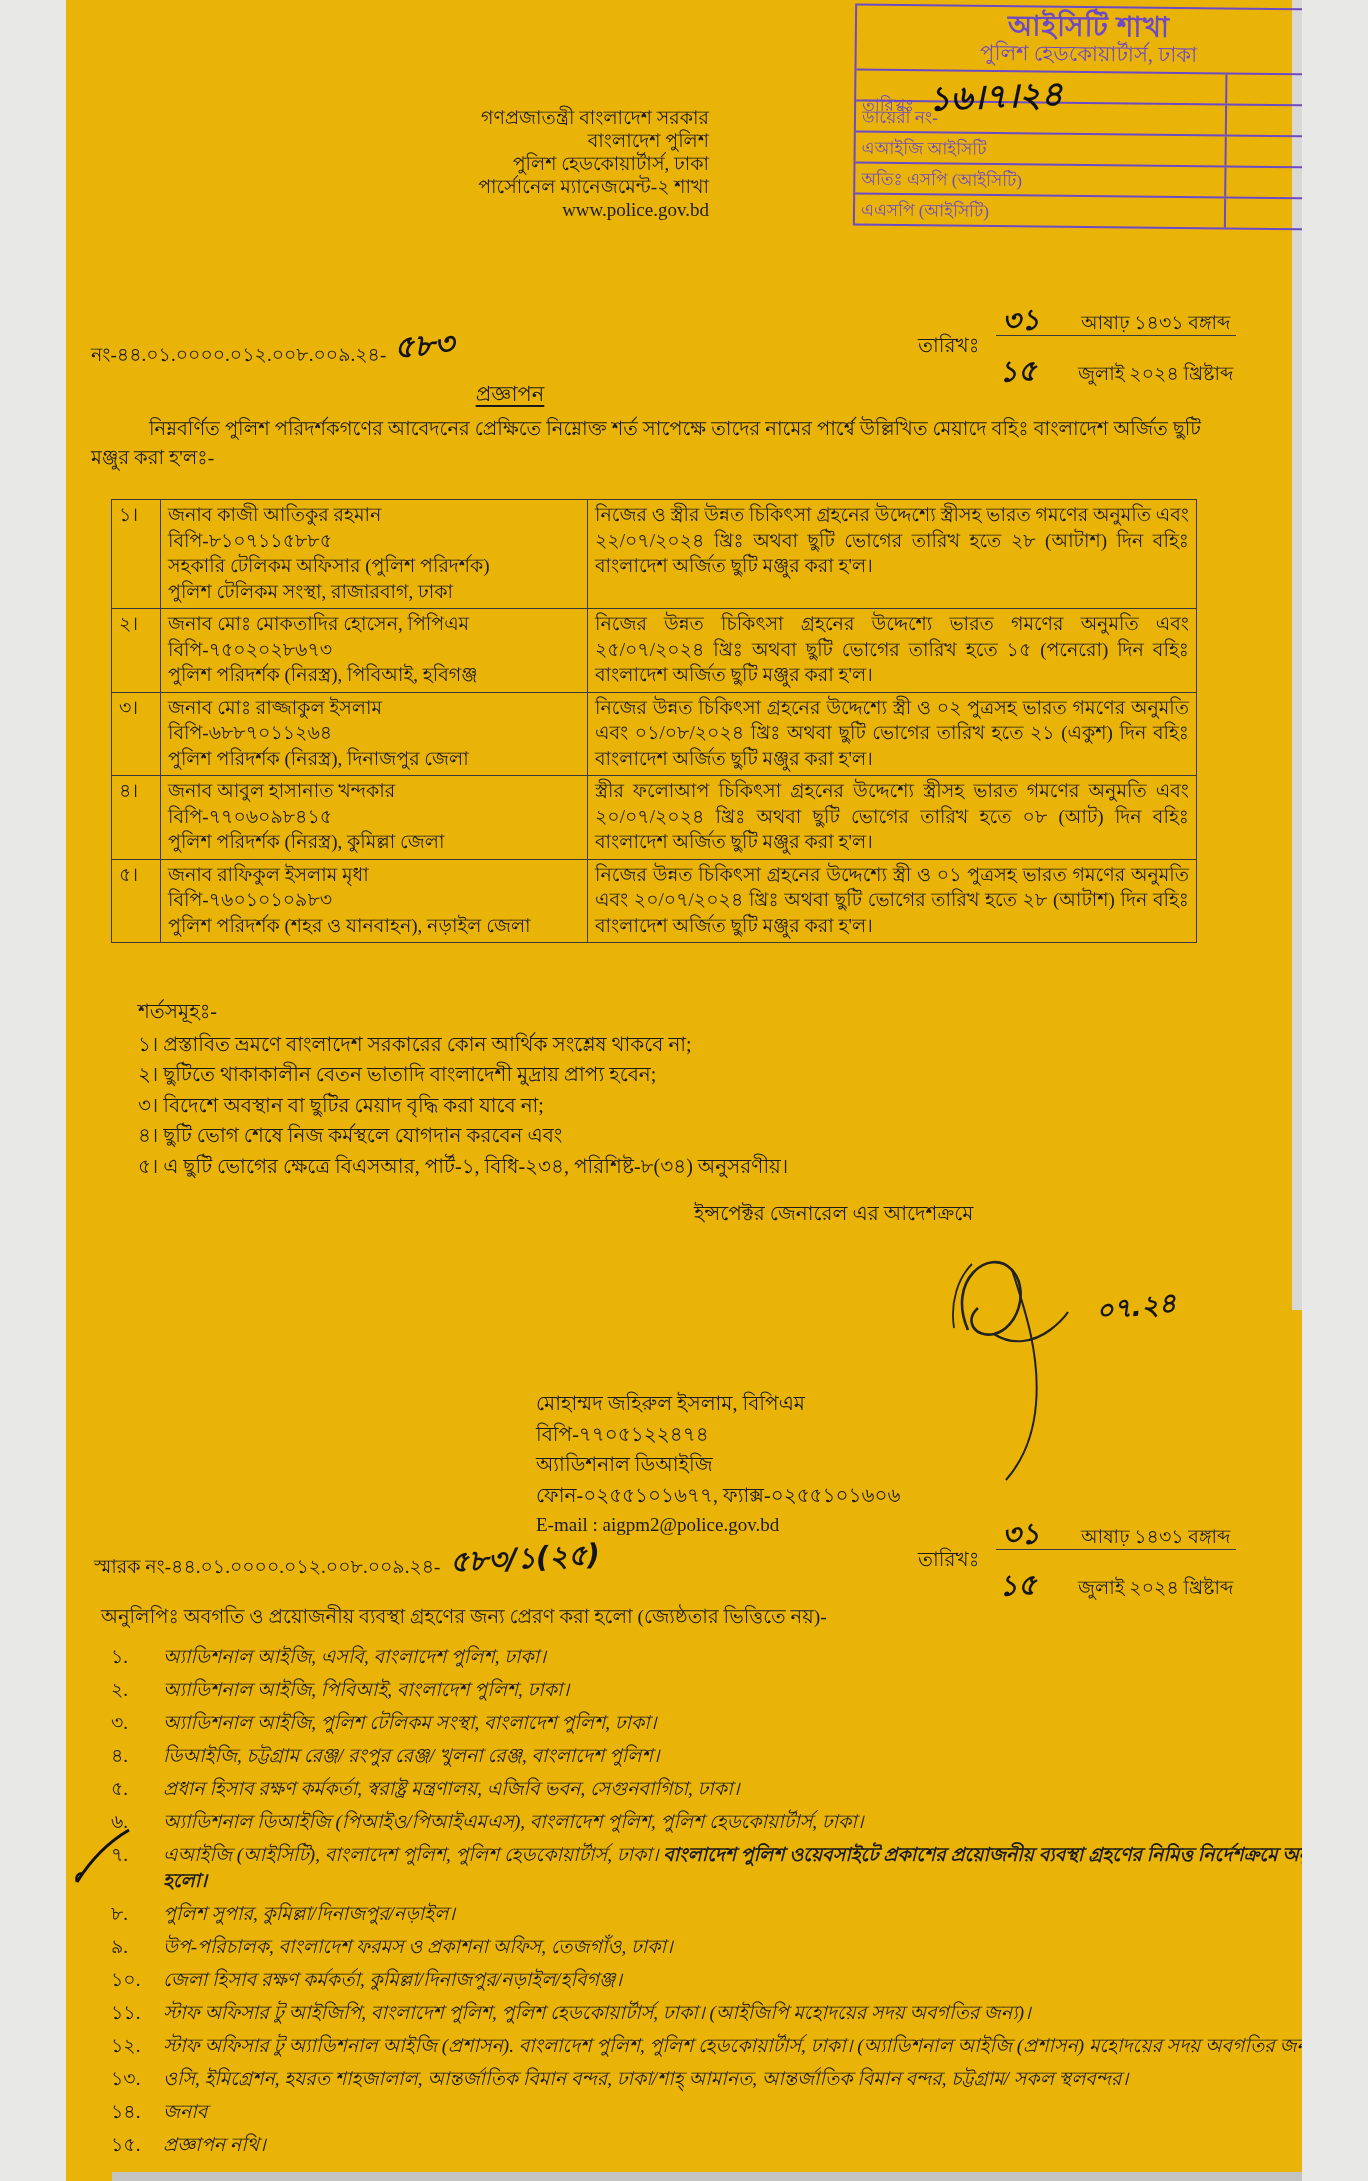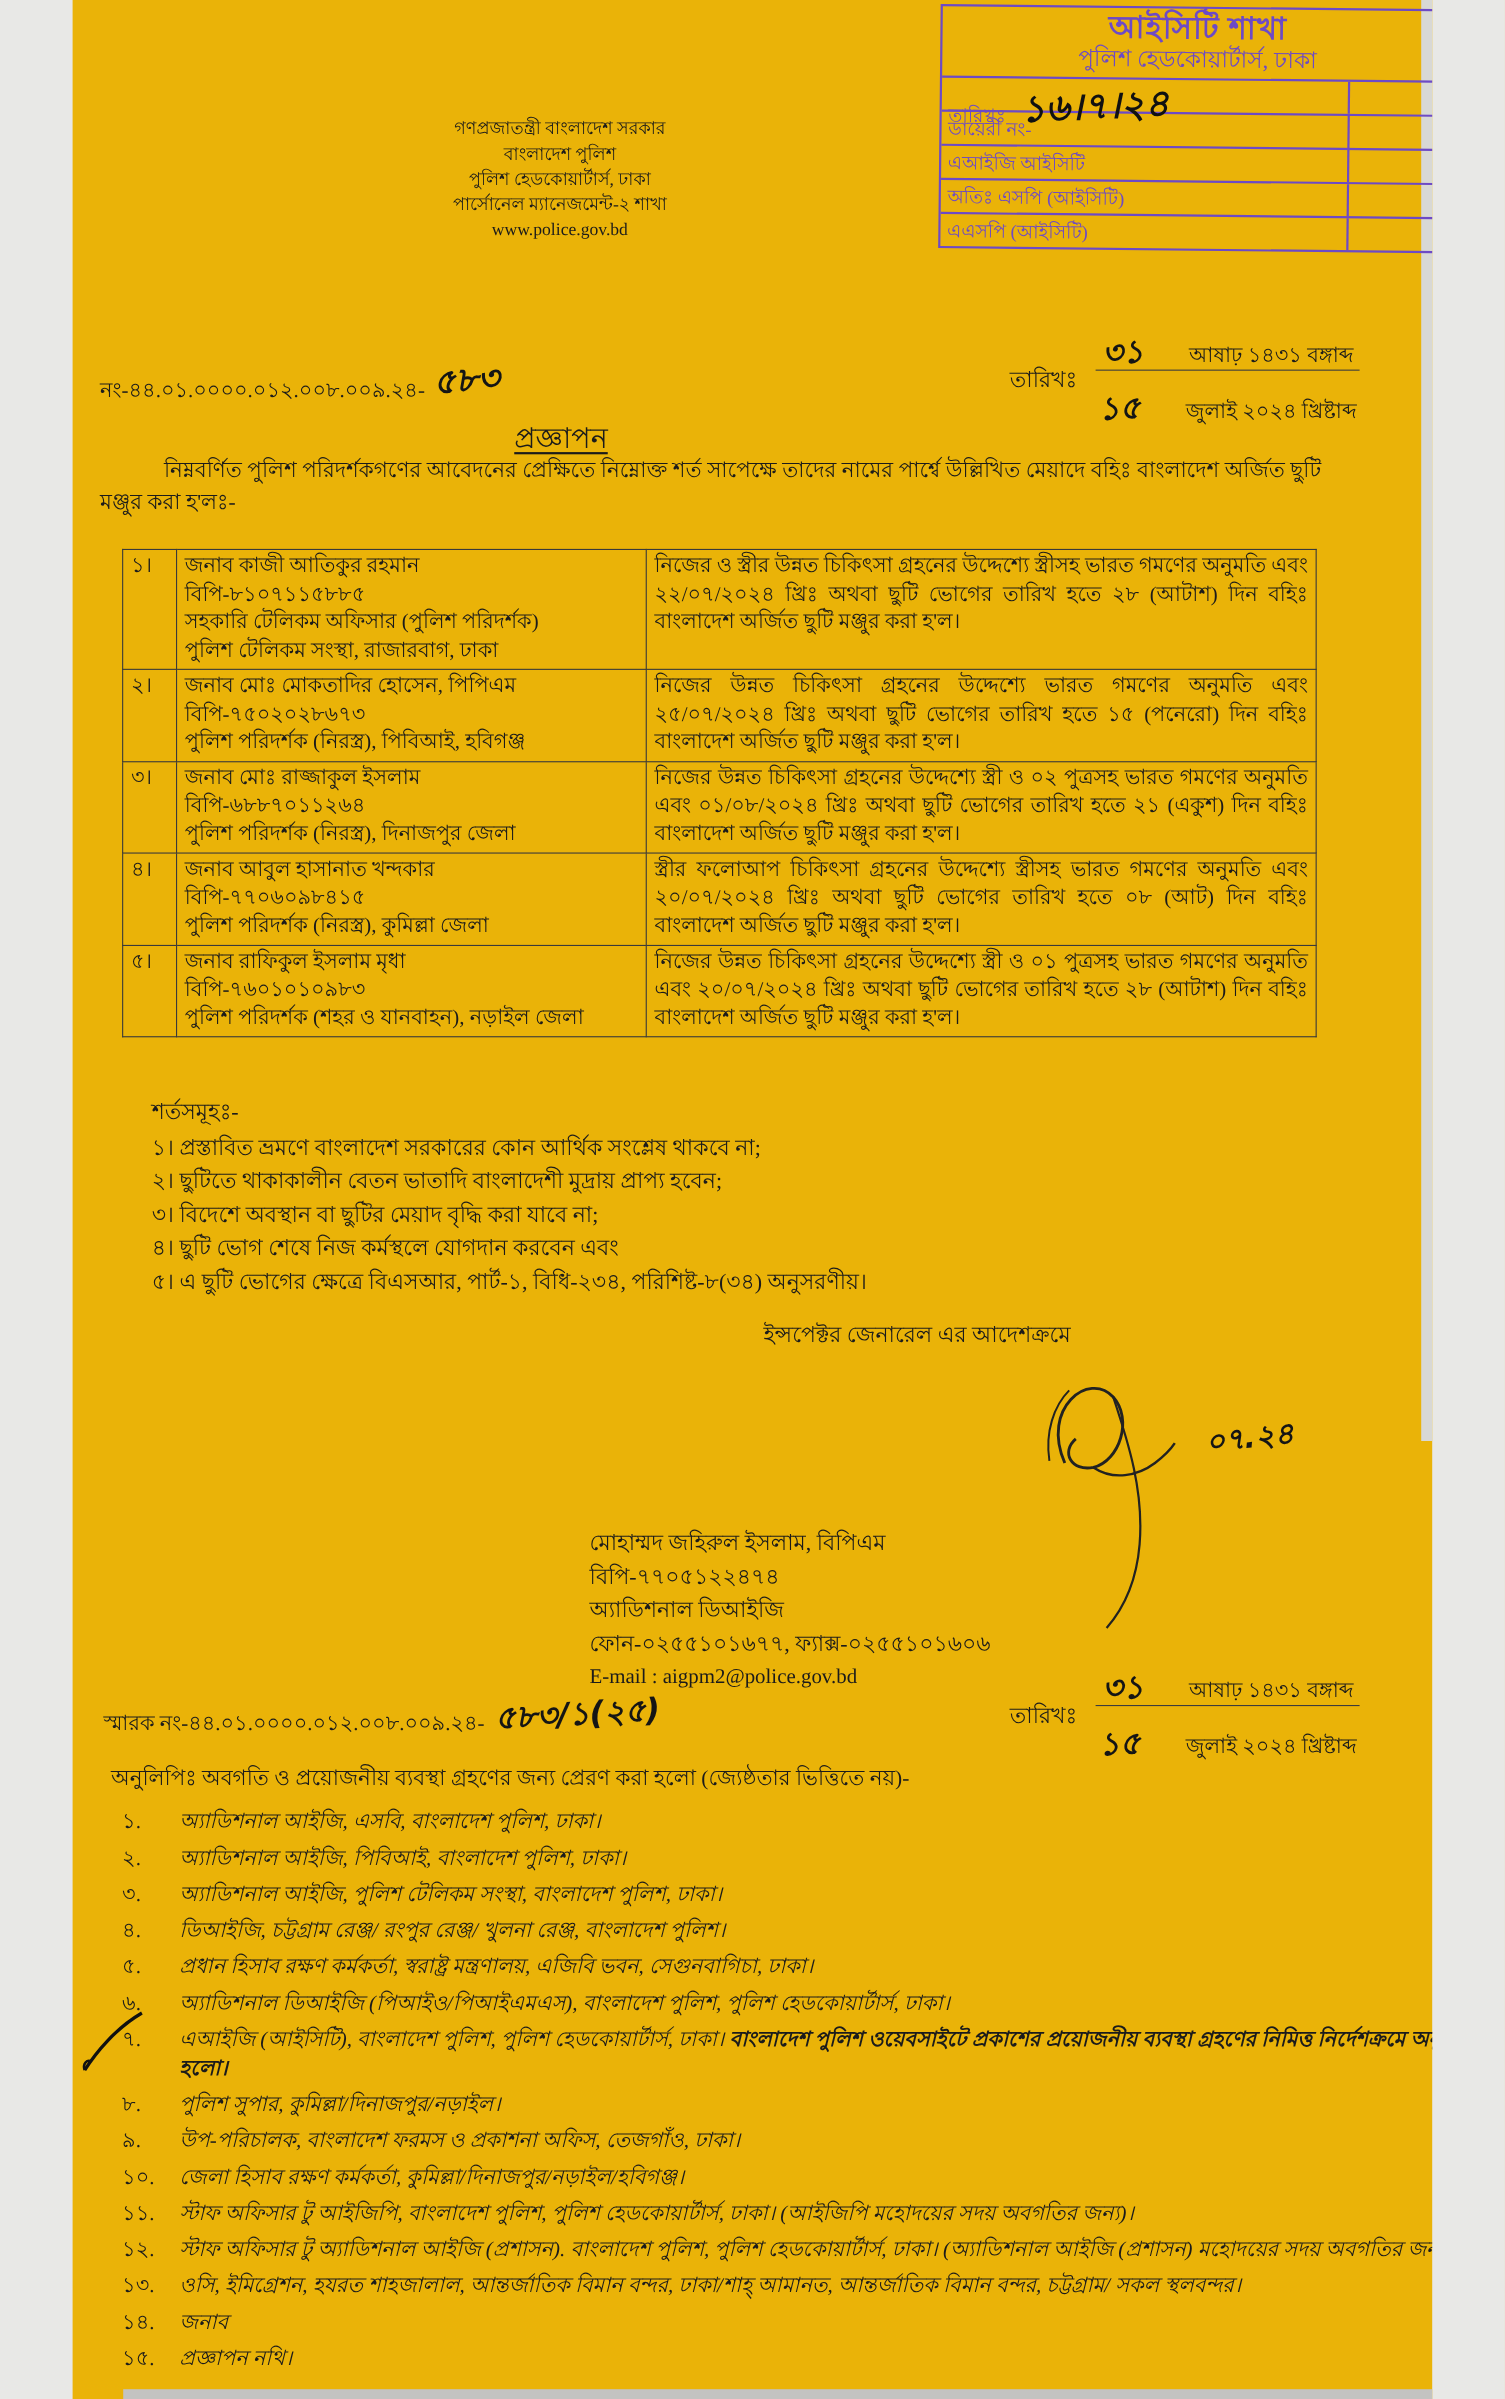--- a/index.html
+++ b/index.html
@@ -23,41 +23,41 @@
   .stamp-row{display:flex; border-bottom:2.5px solid #6d4ac6; height:29px; overflow:visible;}
   .stamp-row:last-child{border-bottom:none;}
   .stamp-cell-l{width:77%; border-right:2.5px solid #6d4ac6; padding:2px 6px 0; font-size:17px; white-space:nowrap; overflow:visible;}
   .stamp-cell-r{flex:1;}
   .stamp-hand{
     font-family:"DejaVu Sans", sans-serif; color:#111; font-size:34px; font-weight:bold;
     font-style:italic; display:inline-block; transform:rotate(-3deg); margin-left:14px; position:relative; top:-4px;
   }
 
   
-  .letterhead{left:243px; top:106px; width:400px; text-align:center; font-size:16px; line-height:23px;}
+  .letterhead{left:243px; top:106px; width:400px; text-align:right; font-size:19px; line-height:23px;}
 
   
   .memo-no{left:25px; top:326px; font-size:19px;}
   .hand{
     font-family:"DejaVu Sans", sans-serif; font-style:italic; font-weight:bold; color:#151515;
     display:inline-block;
   }
   .memo-no .hand{font-size:31px; transform:rotate(-4deg); position:relative; top:-5px; margin-left:8px;}
   .date-block{display:flex; align-items:center; gap:12px;}
   .date-label{font-size:20px;}
   .date-frac{text-align:center; min-width:250px;}
   .date-top{border-bottom:1.6px solid #3c3c3c; padding:0 6px 3px;}
   .date-bottom{padding-top:2px;}
   .date-frac .hand{font-size:29px; transform:rotate(-2deg); margin-right:7px; position:relative; top:1px;}
   .date-frac .rest{font-size:19px;margin-left:34px;}
   .date1{left:852px; top:296px;}
   .date2{left:852px; top:1510px;}
 
   
-  .pragyapon{left:0; top:378px; width:888px; text-align:center; font-size:26px;}
+  .pragyapon{left:0; top:378px; width:888px; text-align:center; font-size:21px;}
   .pragyapon span{text-decoration:underline; text-underline-offset:4px;}
   .intro{left:25px; top:414px; width:1110px; font-size:19.5px; line-height:29px; text-indent:58px; text-align:justify;}
 
   
   .leave-table{left:45px; top:499px; width:1086px; border-collapse:collapse; font-size:19px;}
   .leave-table td{border:1.7px solid #3a3a3a; vertical-align:top; padding:2px 7px 4px; line-height:25.5px;}
   .c-serial{width:34px; text-align:left; padding-left:10px;}
   .c-name{width:412px;margin-left:32px;}
   .c-details{text-align:justify;}
 

